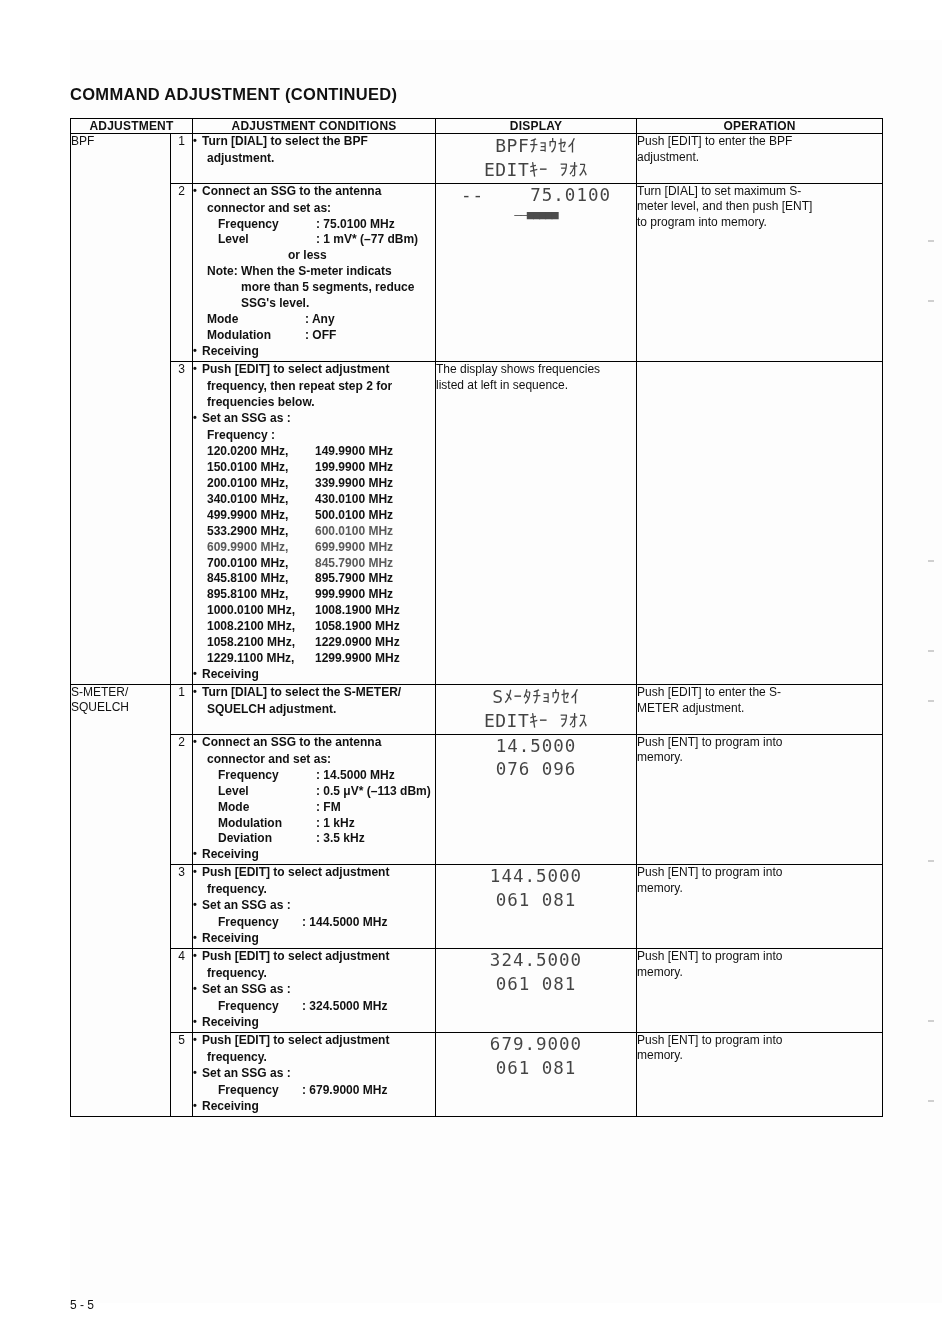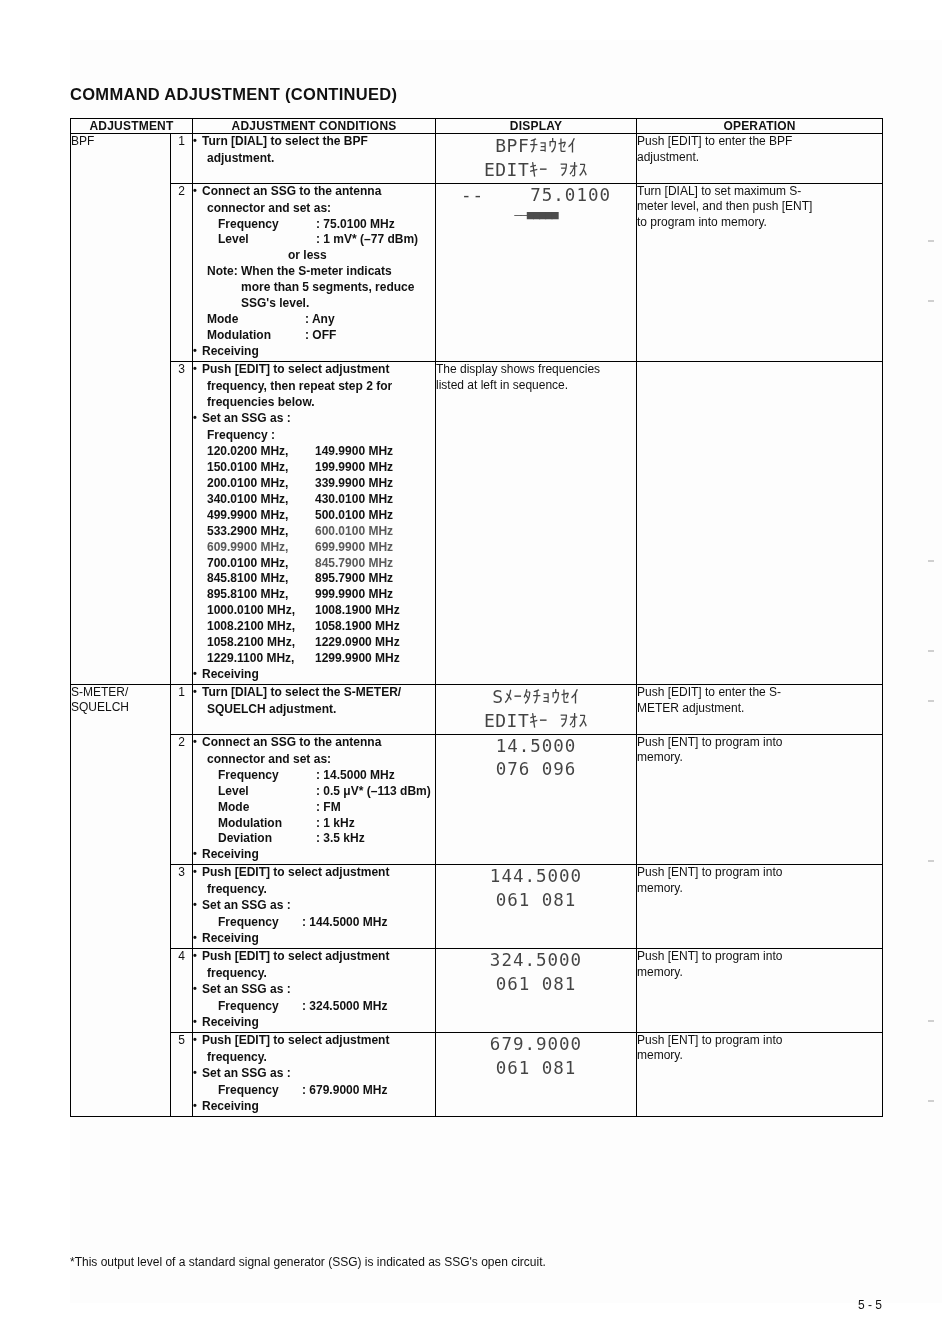--- a/index.html
+++ b/index.html
@@ -149,21 +149,21 @@
     left: 0px;
     top: 1215px;
     font-size: 12px;
     color: #111;
   }
   .pagenum {
     position: absolute;
     left: 0;
     top: 1258px;
     width: 812px;
-    text-align: right;
+    text-align: left;
     font-size: 12px;
     color: #111;
   }
   .watermark {
     position: absolute;
     left: 150px;
     top: 590px;
     font-size: 40px;
     font-weight: bold;
     color: #6f8fd6;
@@ -378,21 +378,20 @@
           </td>
           <td class="opcell">
             <span class="plain">Push [ENT] to program into</span>
             <span class="plain">memory.</span>
           </td>
         </tr>
 
       </tbody>
     </table>
 
-    <div class="footnote">*This output level of a standard signal generator (SSG) is indicated as SSG's open circuit.</div>
     <div class="pagenum">5 - 5</div>
 
     <div class="edgemark" style="top:200px"></div>
     <div class="edgemark" style="top:260px"></div>
     <div class="edgemark" style="top:520px"></div>
     <div class="edgemark" style="top:610px"></div>
     <div class="edgemark" style="top:660px"></div>
     <div class="edgemark" style="top:820px"></div>
     <div class="edgemark" style="top:980px"></div>
     <div class="edgemark" style="top:1060px"></div>

